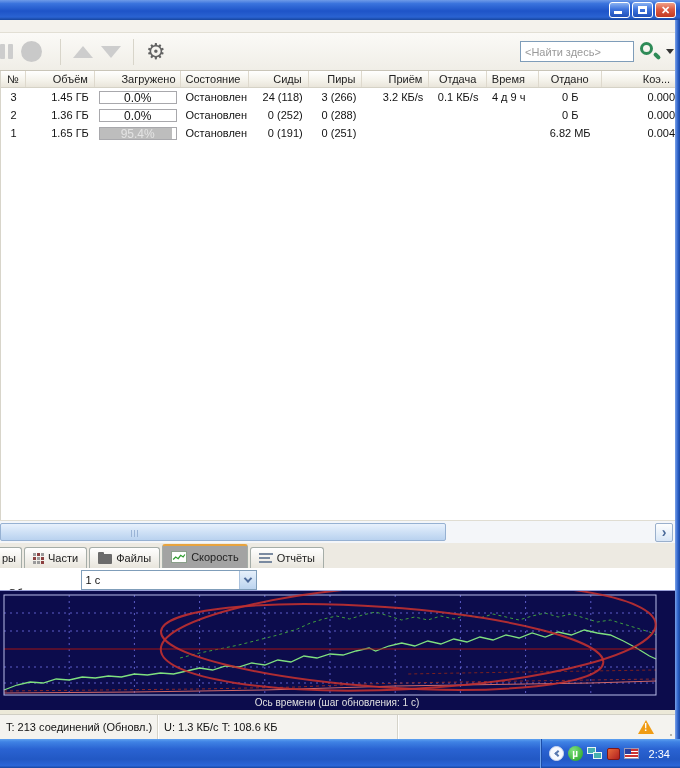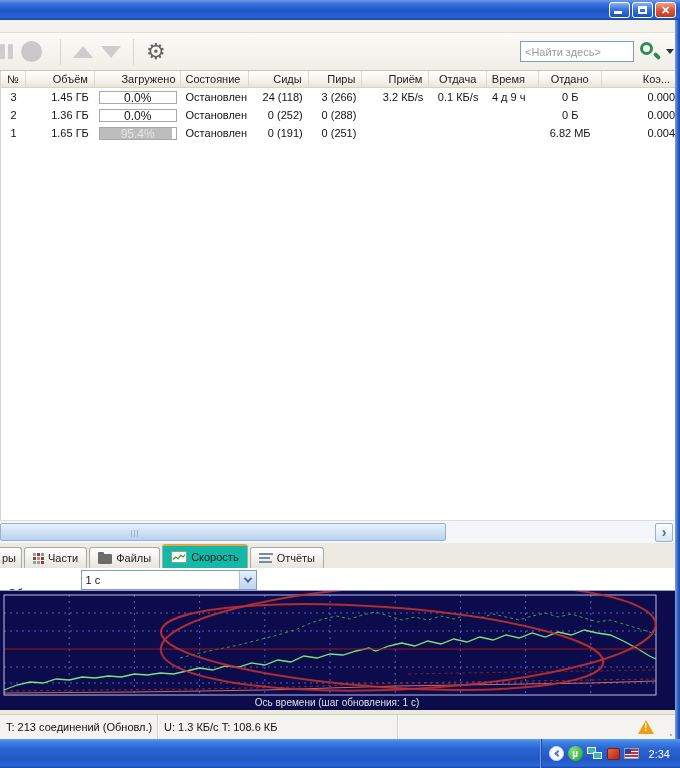--- a/index.html
+++ b/index.html
@@ -63,21 +63,21 @@
   .hscroll { height:23px; background:#f4f6f9; border-top:1px solid #e0ddd2; position:relative; flex:0 0 auto; }
   .hthumb { position:absolute; left:0; top:2px; height:18px; width:446px; border:1px solid #96b1d2; border-radius:2px; background:linear-gradient(180deg,#e8f1fc 0%,#cfe1f6 50%,#b9d2ef 100%); }
   .hgrip { position:absolute; left:130px; top:6px; display:flex; gap:2px; }
   .hgrip i { display:block; width:1px; height:7px; background:#9ab4d6; }
   .hbtn { position:absolute; right:7px; top:2px; width:18px; height:19px; border:1px solid #9ab0cc; border-radius:2px; background:linear-gradient(180deg,#fdfefe,#d8e6f6); color:#4a6a9a; font-weight:bold; font-size:14px; line-height:17px; text-align:center; }
 
   
   .tabbar { height:25px; background:#edeae2; display:flex; align-items:flex-end; padding-left:0; flex:0 0 auto; }
   .tab { display:flex; align-items:center; gap:4px; height:21px; padding:0 8px; margin-right:2px; border:1px solid #a5ada8; border-bottom:none; border-radius:3px 3px 0 0; background:linear-gradient(180deg,#ffffff,#e8e5dc); font-size:11px; color:#222; white-space:nowrap; }
   .tab.partial { padding:0 5px 0 2px; border-left:none; border-radius:0 3px 0 0; }
-  .tab.active { height:24px; background:#14b8a6; border-top:2px solid #e8a33d; font-size:11px; }
+  .tab.active { height:24px; background:#a3a3a3; border-top:2px solid #e8a33d; font-size:11px; }
   .icon-pieces { display:grid; grid-template-columns:repeat(3,3px); grid-auto-rows:3px; gap:1px; }
   .icon-pieces i { background:#9a9a9a; }
   .icon-pieces i.dark { background:#8b4040; }
   .icon-folder { position:relative; width:14px; height:10px; background:#6b6b6b; border-radius:1px; margin-top:2px; }
   .icon-folder::before { content:""; position:absolute; top:-2px; left:0; width:6px; height:3px; background:#6b6b6b; border-radius:1px 1px 0 0; }
   .icon-speed { width:16px; height:12px; background:#fff; border:1px solid #8aa08a; display:block; }
   .icon-reports { display:flex; flex-direction:column; gap:2px; }
   .icon-reports i { display:block; height:2px; background:#7a8aa0; }
   .icon-reports i:nth-child(1){ width:14px; } .icon-reports i:nth-child(2){ width:11px; } .icon-reports i:nth-child(3){ width:13px; }
 

